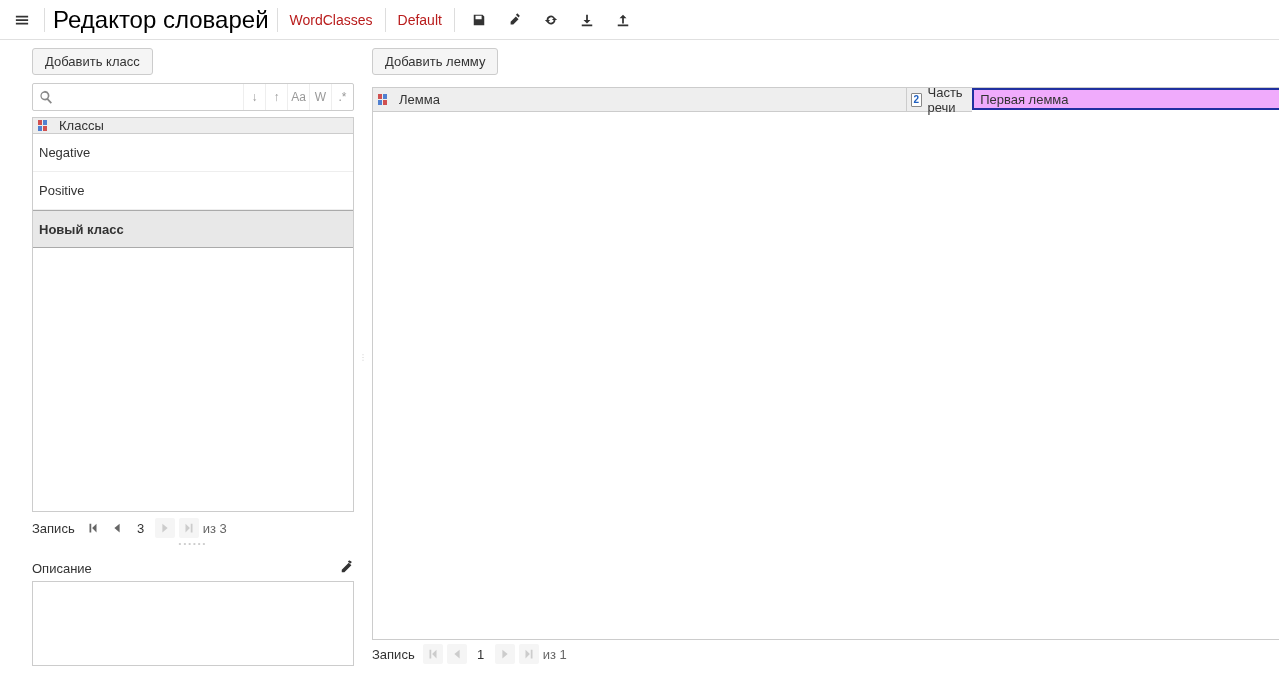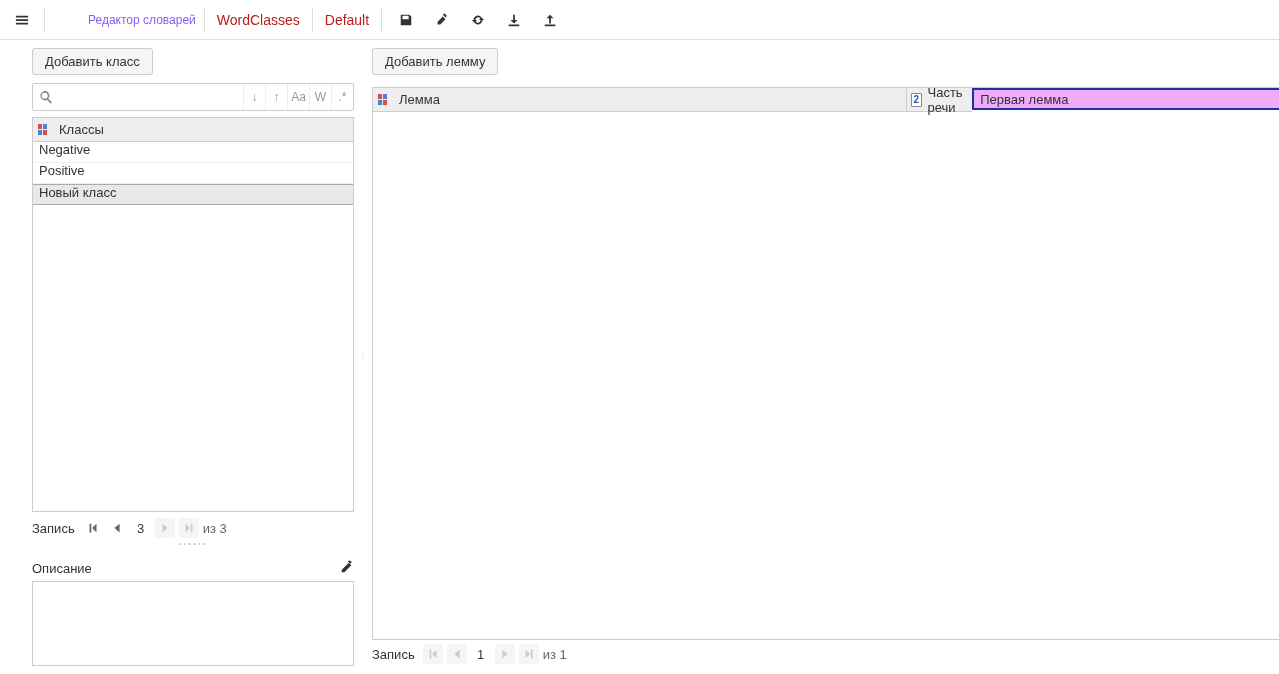--- a/index.html
+++ b/index.html
@@ -3,45 +3,45 @@
 <meta charset="utf-8">
 <style>
 * { box-sizing: border-box; margin: 0; padding: 0; }
 body { font-family: -apple-system, BlinkMacSystemFont, "Segoe UI", Arial, sans-serif; font-size: 13px; color: #333; background: #fff; }
 .app { display: flex; flex-direction: column; height: 674px; width: 1279px; }
 
 
 .header { display: flex; align-items: center; height: 40px; border-bottom: 1px solid #e0e0e0; padding: 0 8px; gap: 4px; }
 .menu-btn { width: 28px; height: 28px; display: flex; align-items: center; justify-content: center; cursor: pointer; font-size: 18px; color: #333; }
 .vdiv { width: 1px; height: 24px; background: #ddd; margin: 0 4px; }
-.app-title { font-size: 12px; color: #8b5cf6; font-weight: 400; margin-left: 35px; }
+.app-title { font-size: 24px; color: #000000; font-weight: 400; }
 .breadcrumb-item { font-size: 14px; color: #b91c1c; padding: 0 4px; }
 .toolbar-btn { width: 32px; height: 28px; display: flex; align-items: center; justify-content: center; cursor: pointer; color: #333; }
 .toolbar-btn svg { width: 14px; height: 14px; }
 
 
 .body { display: flex; flex: 1; padding: 8px; gap: 6px; overflow: hidden; margin-left: 24px; }
 
 
 .left-panel { width: 380px; display: flex; flex-direction: column; gap: 2px; }
 .panel-btn-row { margin-bottom: 6px; }
 .btn { background: #f5f5f5; border: 1px solid #ccc; border-radius: 3px; padding: 5px 12px; font-size: 13px; cursor: pointer; color: #333; }
 
 .search-row { display: flex; align-items: center; border: 1px solid #ccc; border-radius: 2px; height: 28px; }
 .search-icon { width: 26px; display: flex; align-items: center; justify-content: center; color: #888; }
 .search-input { flex: 1; border: none; outline: none; height: 100%; padding: 0 4px; font-size: 13px; }
 .search-tool { width: 22px; height: 100%; display: flex; align-items: center; justify-content: center; color: #999; font-size: 12px; cursor: pointer; border-left: 1px solid #eee; }
 
 .grid { border: 1px solid #ccc; flex: 1; display: flex; flex-direction: column; overflow: hidden; margin-top: 4px; }
-.grid-header { background: #eee; border-bottom: 1px solid #ccc; display: flex; align-items: center; height: 24px; padding: 0 4px; gap: 6px; }
+.grid-header { background: #eee; border-bottom: 1px solid #ccc; display: flex; align-items: center; height: 16px; padding: 0 4px; gap: 6px; }
 .col-indicator { width: 16px; height: 14px; display: flex; align-items: center; justify-content: center; }
 .col-text { font-size: 13px; }
 .grid-body { flex: 1; overflow: auto; }
-.grid-row { height: 21px; display: flex; align-items: flex-start; padding: 0 6px; border-bottom: 1px solid #eee; cursor: pointer; }
-.grid-row.selected { background: #e8e8e8; border-top: 1px solid #aaa; border-bottom: 1px solid #aaa; }
+.grid-row { height: 38px; display: flex; align-items: center; padding: 0 6px; border-bottom: 1px solid #eee; cursor: pointer; }
+.grid-row.selected { background: #e8e8e8; border-top: 1px solid #aaa; border-bottom: 1px solid #aaa; font-weight: bold; }
 
 .pager { display: flex; align-items: center; gap: 4px; height: 24px; margin-top: 2px; font-size: 13px; }
 .pager-label { margin-right: 4px; }
 .pager-btn { width: 20px; height: 20px; display: flex; align-items: center; justify-content: center; cursor: pointer; color: #666; }
 .pager-btn.disabled { color: #ccc; cursor: default; background: #f5f5f5; border-radius: 2px; }
 .pager-page { width: 20px; text-align: center; }
 .pager-total { color: #666; }
 .drag-dots { text-align: center; color: #ccc; font-size: 8px; letter-spacing: 2px; height: 6px; line-height: 3px; }
 
 .desc-section { margin-top: 6px; }

